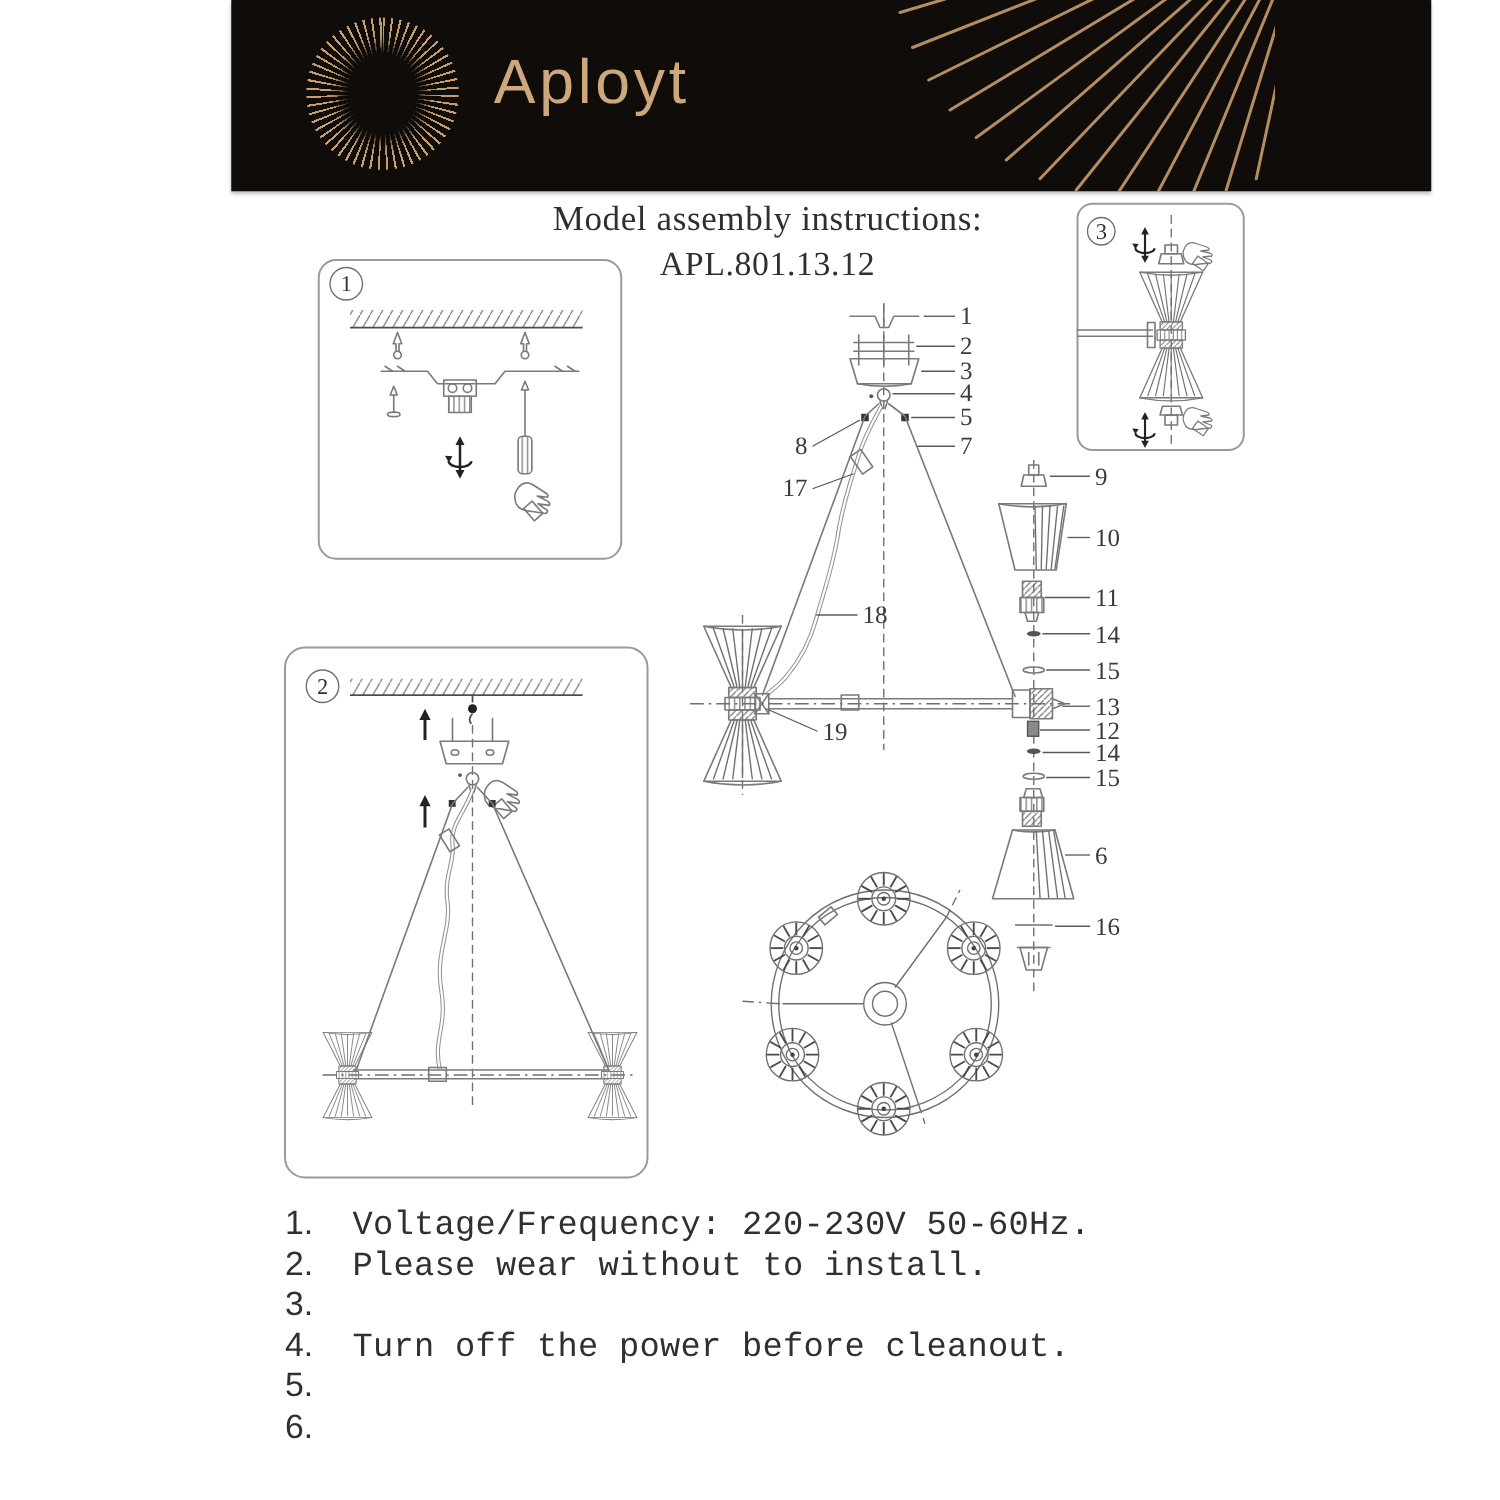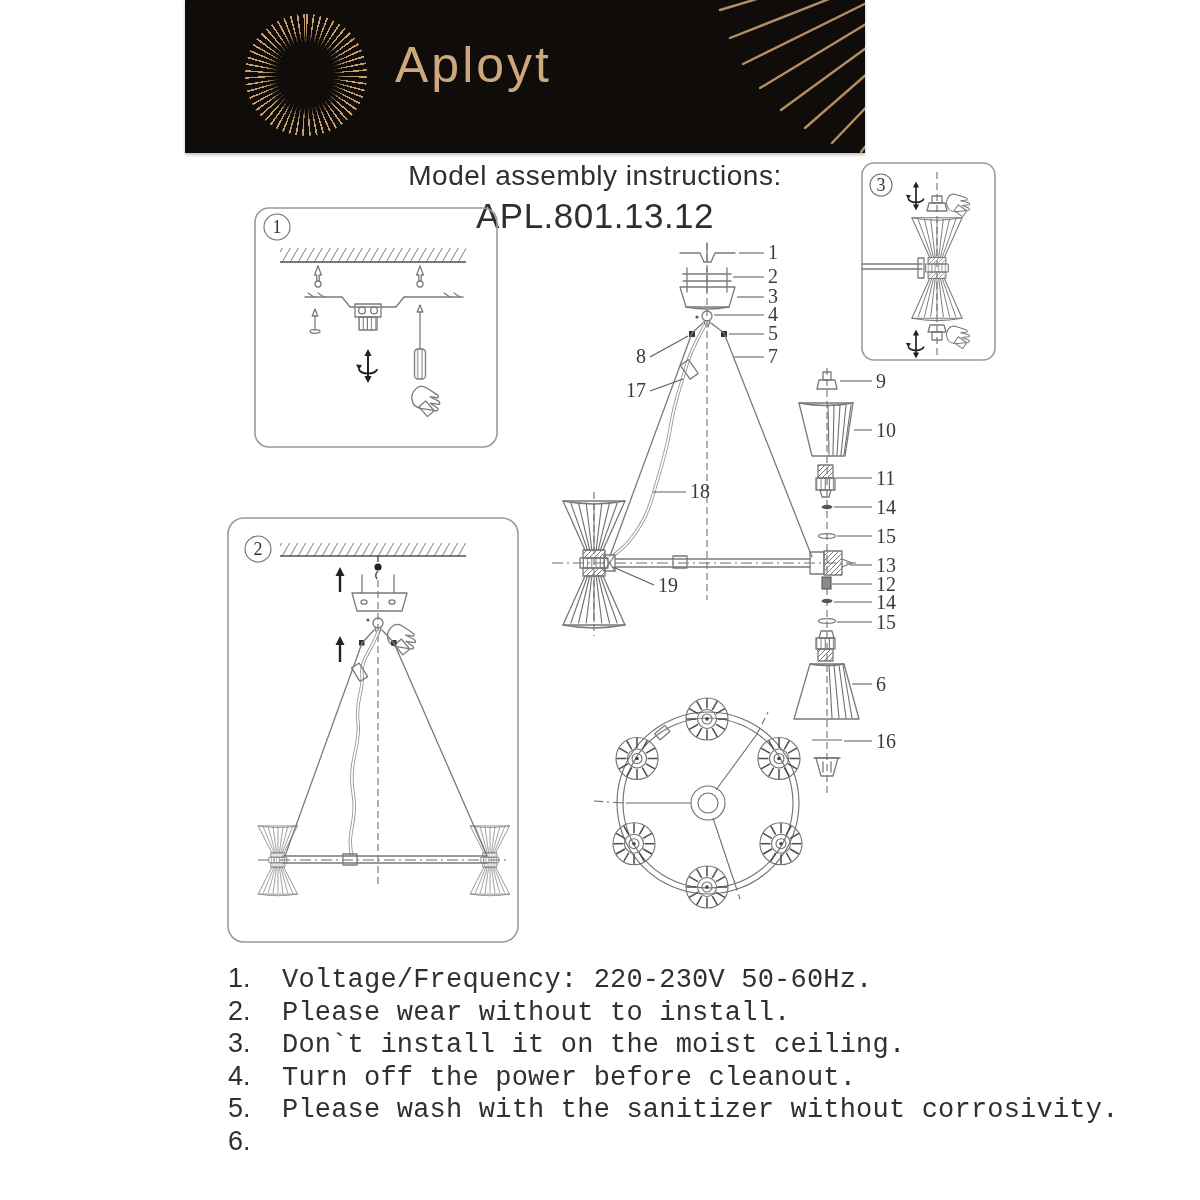--- a/index.html
+++ b/index.html
@@ -1,31 +1,31 @@
 <!DOCTYPE html>
 <html><head>
 <meta charset="utf-8">
 <style>
   html,body{margin:0;padding:0;background:#ffffff;}
   .sheet{position:relative;width:1200px;height:1200px;background:#ffffff;overflow:hidden;
          font-family:"Liberation Sans",sans-serif;}
   
-  .banner{position:absolute;left:185px;top:0;width:680px;height:153px;background:#0f0c0a;
+  .banner{position:absolute;left:185px;top:0;width:960px;height:153px;background:#0f0c0a;
           overflow:hidden;box-shadow:0 2px 3px rgba(0,0,0,.25);}
   .logo{position:absolute;left:60px;top:14px;width:122px;height:122px;border-radius:50%;
         background:repeating-conic-gradient(#c79d6e 0deg 1.7deg,#0f0c0a 1.7deg 6.5deg);}
   .logo::after{content:"";position:absolute;left:50%;top:50%;width:56px;height:66px;
         transform:translate(-50%,-50%);background:#0f0c0a;border-radius:50%;box-shadow:0 0 10px 6px #0f0c0a;}
   .brand{position:absolute;left:210px;top:36px;font-size:50px;font-weight:300;color:#cda87c;
          letter-spacing:3px;}
   .rays{position:absolute;left:0;top:0;}
   
-  .titleblock{position:absolute;left:175px;top:160px;width:840px;text-align:center;color:#2f2f2f;}
+  .titleblock{position:absolute;left:194px;top:160px;width:840px;text-align:center;color:#2f2f2f;font-family:Liberation Serif, serif;}
   .title1{font-size:28px;font-weight:500;letter-spacing:.5px;}
-  .title2{font-size:35px;font-weight:500;margin-top:4px;letter-spacing:.5px;}
+  .title2{font-size:27px;font-weight:500;margin-top:4px;letter-spacing:.5px;}
   
   .instructions{position:absolute;left:228px;top:963px;color:#303030;font-size:27px;font-weight:500;}
   .instructions .row{display:flex;height:32.5px;align-items:baseline;}
   .instructions .num{width:42px;text-align:left;flex:0 0 auto;}
   .instructions .txt{margin-left:12px;white-space:nowrap;letter-spacing:.2px;font-family:Liberation Mono, monospace;}
   
   .ln{stroke:#7a7a7a;stroke-width:1.3;fill:none;stroke-linecap:round;stroke-linejoin:round;}
   .ln2{stroke:#6f6f6f;stroke-width:1.1;fill:none;}
   .lnd{stroke:#4d4d4d;stroke-width:1.4;fill:none;}
   .ldr{stroke:#5a5a5a;stroke-width:1.05;fill:none;}
@@ -466,28 +466,26 @@
     <div class="row">
       <span class="num">1.</span>
       <span class="txt">Voltage/Frequency: 220-230V 50-60Hz.</span>
     </div>
     <div class="row">
       <span class="num">2.</span>
       <span class="txt">Please wear without to install.</span>
     </div>
     <div class="row">
       <span class="num">3.</span>
-      <span class="txt">Don`t install it on the moist ceiling.</span>
     </div>
     <div class="row">
       <span class="num">4.</span>
       <span class="txt">Turn off the power before cleanout.</span>
     </div>
     <div class="row">
       <span class="num">5.</span>
-      <span class="txt">Please wash with the sanitizer without corrosivity.</span>
     </div>
     <div class="row">
       <span class="num">6.</span>
     </div>
   </div>
 
 </div>
 
 </body></html>

